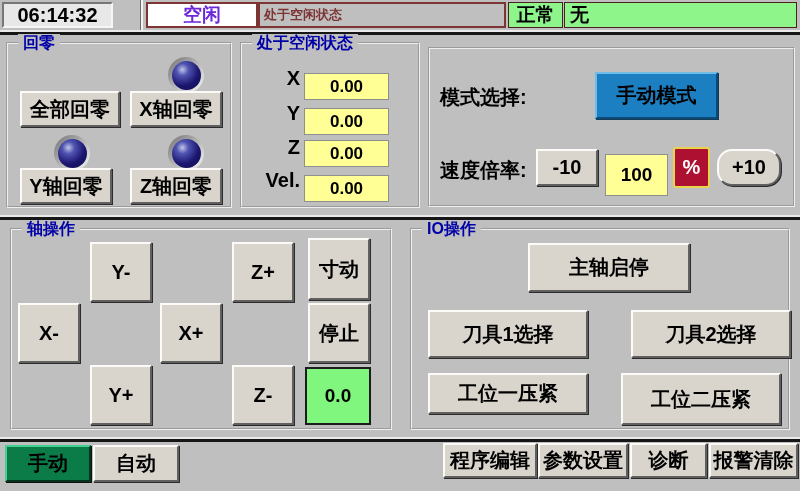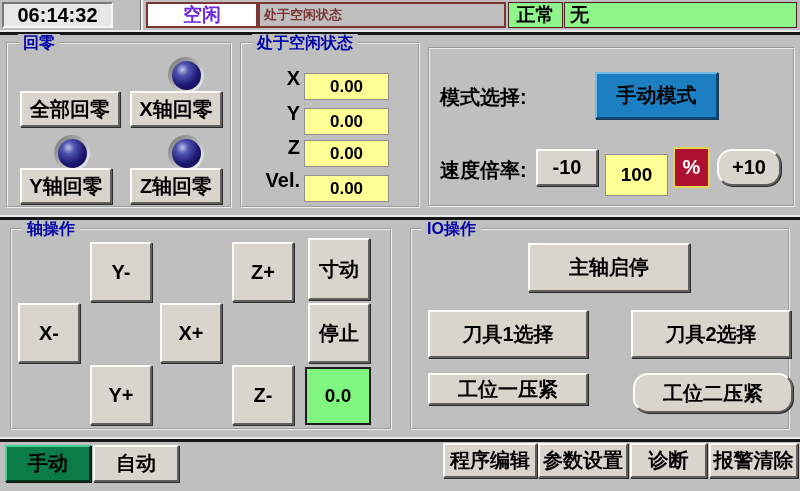--- a/index.html
+++ b/index.html
@@ -190,22 +190,22 @@
 </div>
 
 <div class="groupbox" style="left:410px; top:228px; width:380px; height:202px;">
   <span class="group-title">IO操作</span>
 
   <button class="abs btn fs20" style="left:116px; top:13px;  width:162px; height:49px;">主轴启停</button>
 
   <button class="abs btn fs20" style="left:16px;  top:80px;  width:160px; height:48px;">刀具1选择</button>
   <button class="abs btn fs20" style="left:205px; top:80px;  width:160px; height:48px;margin-left:14px;">刀具2选择</button>
 
-  <button class="abs btn fs20" style="left:16px;  top:143px; width:160px; height:32px;">工位一压紧</button>
-  <button class="abs btn fs20" style="left:221px; top:143px; width:160px; height:40px;border-radius:15px;">工位二压紧</button>
+  <button class="abs btn fs20" style="left:16px;  top:143px; width:160px; height:41px;">工位一压紧</button>
+  <button class="abs btn fs20" style="left:209px; top:143px; width:160px; height:52px;">工位二压紧</button>
 </div>
 
 <div class="divider" style="top:437px;"></div>
 
 <button class="abs btn manual-btn" style="left:5px; top:445px; width:86px; height:37px;">手动</button>
 <button class="abs btn fs20" style="left:93px; top:445px; width:86px; height:37px;">自动</button>
 
 <button class="abs btn fs20" style="left:443px; top:443px; width:94px; height:35px;">程序编辑</button>
 <button class="abs btn fs20" style="left:538px; top:443px; width:90px; height:35px;">参数设置</button>
 <button class="abs btn fs20" style="left:630px; top:443px; width:77px; height:35px;">诊断</button>

